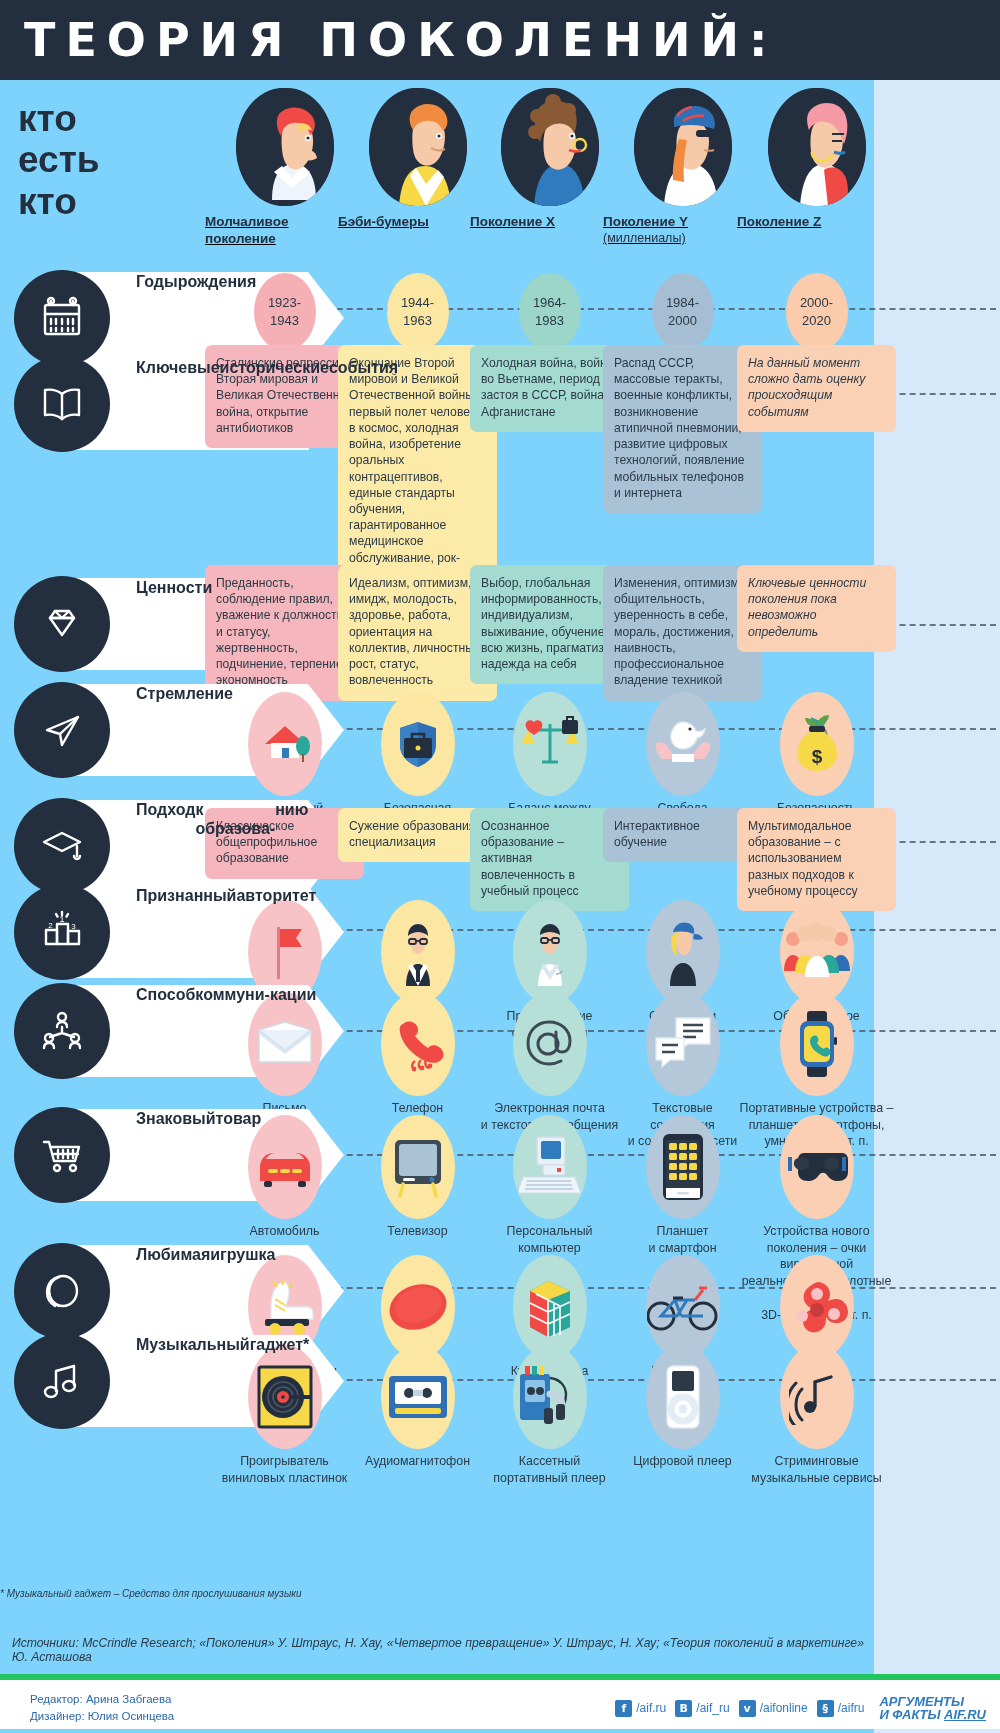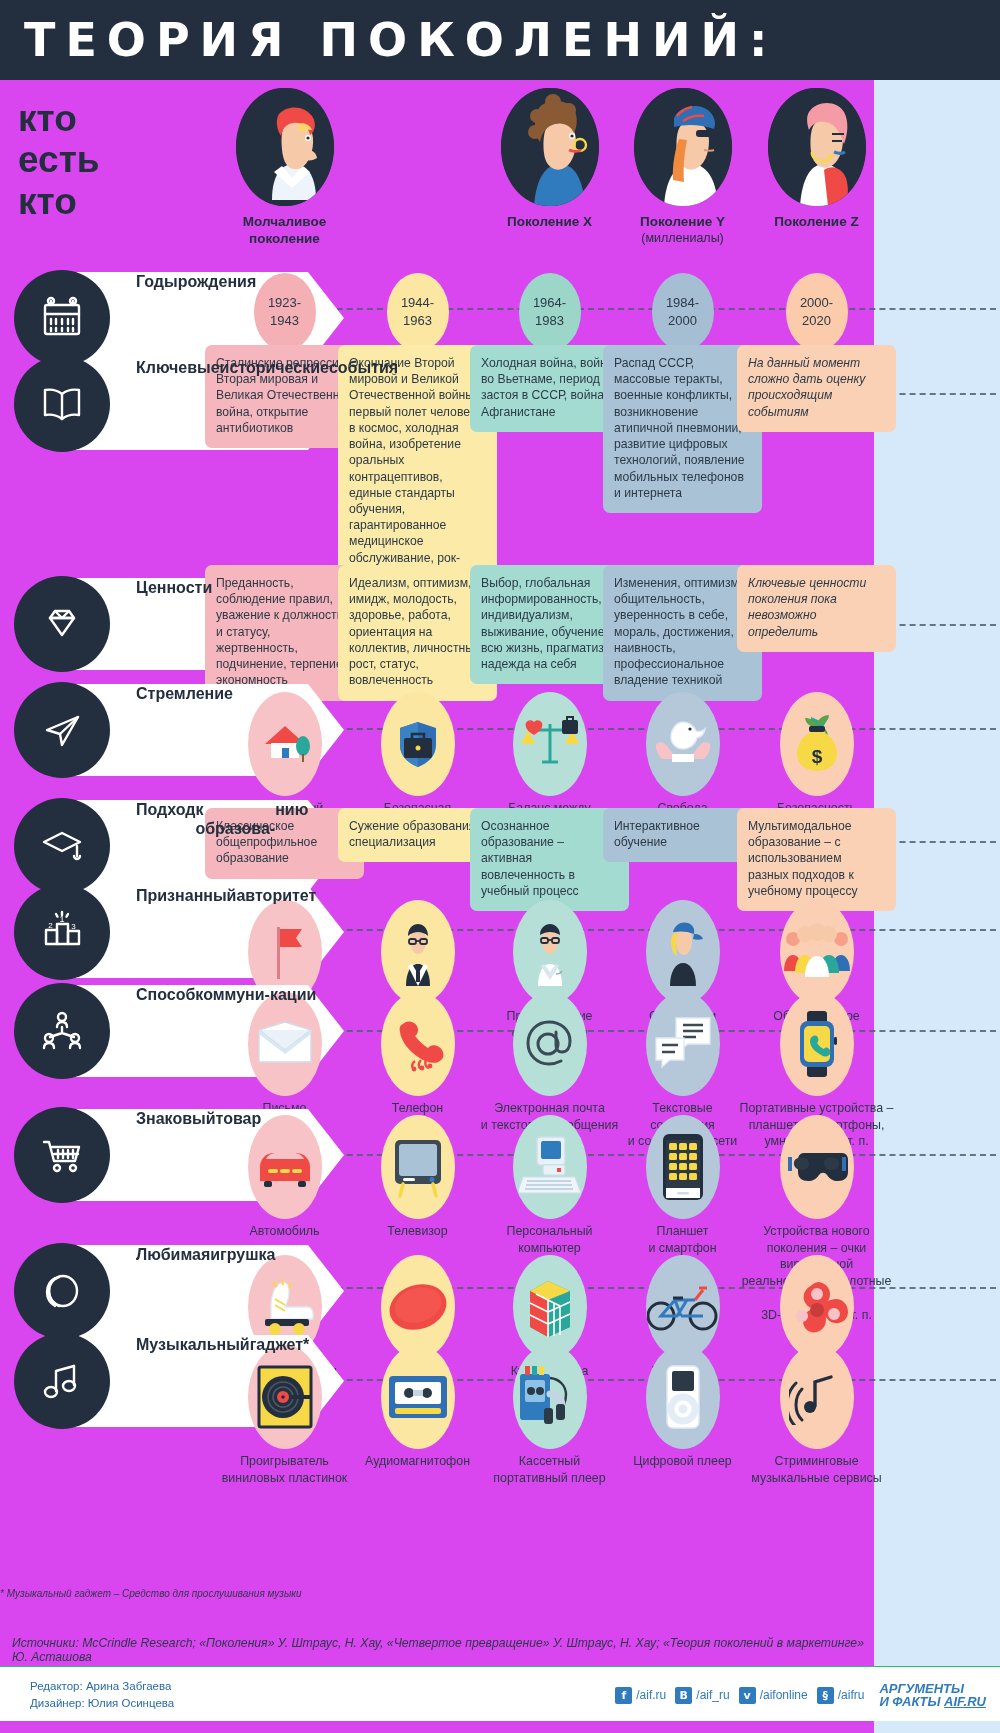--- a/index.html
+++ b/index.html
@@ -2,41 +2,41 @@
 <html><head>
 <meta charset="utf-8">
 <style>
   * { box-sizing: border-box; margin:0; padding:0; }
   html,body { background:#ffffff; }
   body {
     width:1000px; height:1733px; position:relative;
     font-family:"Liberation Sans", sans-serif;
     background:#d6e9fa; overflow:hidden;
   }
-  #page { position:relative; width:874px; height:1733px; background:#d946ef; }
+  #page { position:relative; width:874px; height:1733px; background:#7dd3fc; }
 
   
   .banner {
     position:absolute; left:0; top:0; width:1000px; height:80px;
     background:#232f3e; display:flex; align-items:center; padding-left:24px;
   }
   .banner-title {
     color:#ffffff; font-size:46px; font-weight:bold; letter-spacing:10px;
     font-family:"DejaVu Sans", sans-serif;
   }
 
   
   .whoiswho {
     position:absolute; left:18px; top:98px; width:185px;
     color:#232f3e; font-size:37px; font-weight:bold; line-height:1.12;
   }
 
   
   .gen-head { position:absolute; top:96px; left:205px; width:795px; height:160px; }
-  .gen-col { position:absolute; width:159px; text-align:center; }
+  .gen-col { position:absolute; width:159px; text-align:left;text-decoration:underline; }
   .avatar-wrap { height:110px; display:flex; align-items:flex-end; justify-content:center; }
   .avatar {
     width:98px; height:118px; border-radius:50%/52%;
     background:#232f3e; position:relative; overflow:hidden;
   }
   .gen-name {
     margin-top:8px; font-size:13.5px; font-weight:bold; color:#232f3e; line-height:1.25;
   }
   .gen-sub { font-size:12.5px; font-weight:normal; color:#232f3e; }
 
@@ -113,22 +113,22 @@
   
   .footnote {
     position:absolute; left:0; font-style:italic; font-size:10px; color:#2c3a47;
   }
   .sources {
     position:absolute; left:12px; font-style:italic; font-size:12.2px; color:#2c3a47;
   }
 
   
   .footer {
-    position:absolute; left:0; bottom:12px; width:1000px; height:55px; background:#ffffff;
-    border-top:1px solid #22c55e;
+    position:absolute; left:0; bottom:4px; width:1000px; height:55px; background:#ffffff;
+    border-top:6px solid #22c55e;
   }
   .credits {
     position:absolute; left:30px; top:11px; font-size:11.5px; color:#2a6aa8; line-height:1.5;
   }
   .socials {
     position:absolute; right:14px; top:15px; display:flex; align-items:center; gap:9px;
   }
   .soc { display:flex; align-items:center; gap:4px; }
   .soc-ic {
     width:17px; height:17px; background:#2f7bbd; color:#fff; border-radius:2px;
@@ -172,20 +172,39 @@
    <path d="M62 36c6-2 12 1 14 6-4-1-9 0-12 3-2-3-2-7-2-9z" fill="#fbd46b"></path>
    <circle cx="72" cy="50" r="3" fill="#fff"></circle>
               <circle cx="72" cy="50" r="1.6" fill="#232f3e"></circle>
    <path d="M72 62c5 0 8 3 9 8-3 2-7 3-10 2z" fill="#f6c9a8"></path>
             </svg>
           </div>
         </div>
     <div class="gen-name">
           <div>Молчаливое</div>
           <div>поколение</div>
+        </div>
+      </div>
+      <div class="gen-col" style="left: 133px; top: 0px;">
+        <div class="avatar-wrap">
+      <div class="avatar">
+            <svg viewBox="0 0 98 118" width="98" height="118">
+              <ellipse cx="49" cy="59" rx="49" ry="59" fill="#232f3e"></ellipse>
+   <path d="M30 118c2-28 12-40 26-40s24 12 26 40z" fill="#f7d846"></path>
+   <path d="M47 80l10 16 12-14 6 7-18 29-16-30z" fill="#fff"></path>
+   <path d="M52 30c13-4 24 4 24 18 0 13-5 26-14 29-10 3-17-5-18-16-1-12-2-28 8-31z" fill="#f6c9a8"></path>
+   <path d="M44 22c10-10 28-7 33 5 3 7 1 13-3 16-3-8-10-11-18-10-6 1-10 4-12 9-4-6-5-15 0-20z" fill="#f18b3f"></path>
+   <circle cx="70" cy="48" r="3" fill="#fff"></circle>
+              <circle cx="70" cy="48" r="1.6" fill="#232f3e"></circle>
+   <path d="M62 60c5 3 10 3 14 1" stroke="#d79a75" stroke-width="2" fill="none"></path>
+            </svg>
+          </div>
+        </div>
+    <div class="gen-name">
+          <div>Бэби-бумеры</div>
         </div>
       </div>
       <div class="gen-col" style="left: 265px; top: 0px;">
         <div class="avatar-wrap">
       <div class="avatar">
             <svg viewBox="0 0 98 118" width="98" height="118">
               <ellipse cx="49" cy="59" rx="49" ry="59" fill="#232f3e"></ellipse>
    <path d="M33 118c2-28 12-42 26-42s23 14 25 42z" fill="#2f7bbd"></path>
    <path d="M52 34c13-4 23 5 23 19 0 13-5 25-14 28-10 3-17-5-18-16-1-12-1-28 9-31z" fill="#f6c9a8"></path>
    <path d="M38 20c-6 10-5 26 1 34 2-10 7-16 15-18 9-2 16 2 19 9 4-8 4-20-2-26-8-8-26-8-33 1z" fill="#8a5a34"></path>

